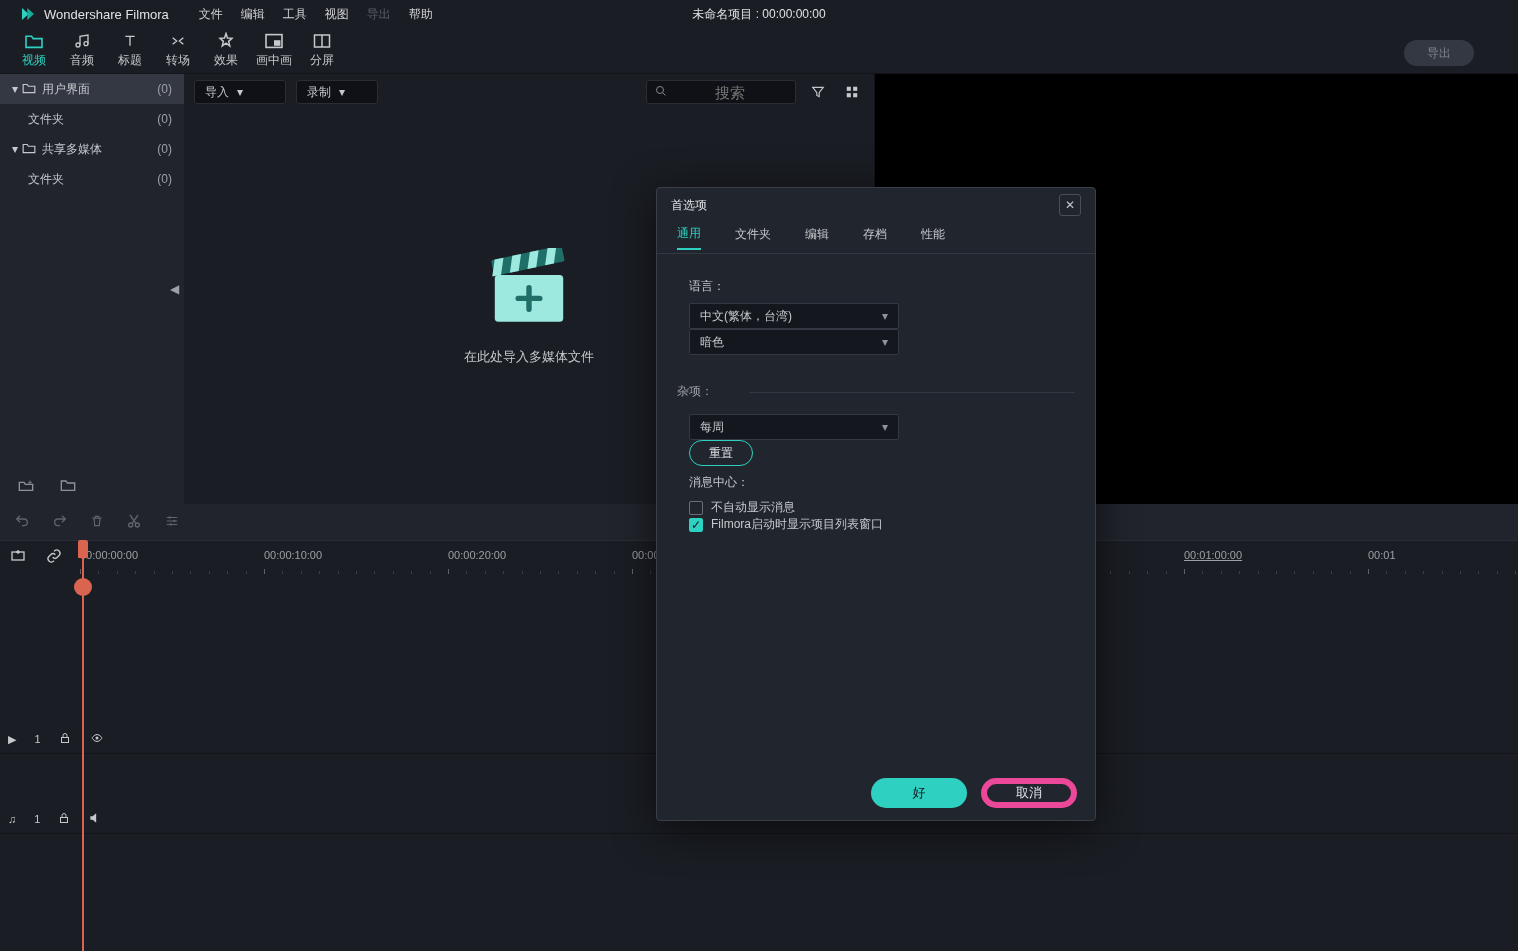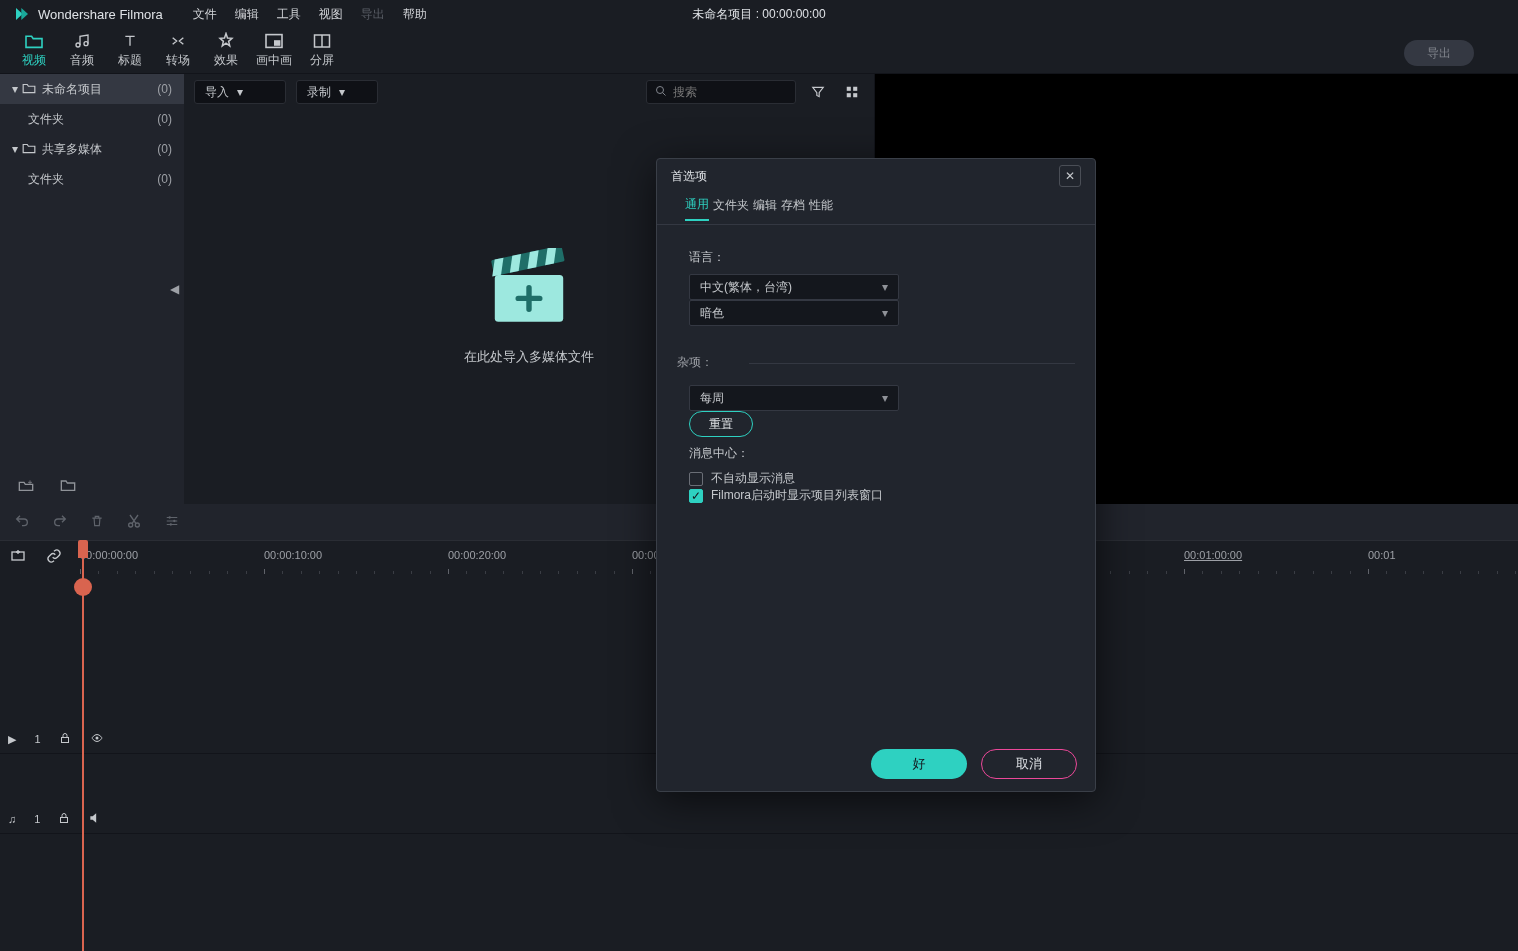--- a/index.html
+++ b/index.html
@@ -1,19 +1,19 @@
 <!DOCTYPE html>
 <html><head>
 <meta charset="utf-8">
 <style>
 * { margin: 0; padding: 0; box-sizing: border-box; font-family: "Microsoft YaHei", sans-serif; user-select: none; }
 body { width: 1518px; height: 951px; background: #1a1d23; color: #c5c8cc; overflow: hidden; font-size: 12px; position: relative; }
 
 
-.titlebar { height: 28px; background: #1a1d23; display: flex; align-items: center; padding-left: 14px; font-size: 12px; }
+.titlebar { height: 28px; background: #1a1d23; display: flex; align-items: center; padding-left: 20px; font-size: 12px; }
 .logo { width: 16px; height: 16px; margin-right: 8px; }
 .logo svg { display: block; }
 .app-name { color: #dfe2e6; margin-right: 30px; font-size: 13px; }
 .menubar span { margin-right: 18px; color: #d0d2d6; cursor: default; }
 .menubar .disabled { color: #5a5e66; }
 .project-title { position: absolute; left: 50%; transform: translateX(-50%); color: #dfe2e6; font-size: 12px; }
 
 
 .toolbar { height: 46px; background: #1a1d23; display: flex; align-items: flex-start; padding-left: 10px; padding-top: 4px; border-bottom: 1px solid #12141a; position: relative; }
 .tool-tab { width: 48px; text-align: center; color: #c5c8cc; cursor: pointer; }
@@ -38,21 +38,21 @@
 .sidebar-footer span { margin-right: 26px; color: #8f9298; cursor: pointer; }
 
 
 .media-area { flex: 1; background: #1a1d23; position: relative; }
 .media-bar { height: 36px; display: flex; align-items: center; padding: 0 10px; gap: 10px; }
 .dd { height: 24px; background: #0f1116; border: 1px solid #2a2d34; border-radius: 3px; display: flex; align-items: center; padding: 0 10px; color: #c5c8cc; cursor: pointer; }
 .dd .cv { width: 8px; margin-left: 8px; }
 .media-bar .spacer { flex: 1; }
 .search { display: flex; align-items: center; background: #0f1116; border: 1px solid #2a2d34; border-radius: 3px; height: 24px; padding: 0 8px; width: 150px; }
 .search .si { width: 14px; margin-right: 6px; color: #80848c; }
-.search input { background: none; border: none; color: #fef9c3; outline: none; width: 100%; font-size: 12px; }
+.search input { background: none; border: none; color: #fef9c3; outline: none; width: 100%; font-size: 15px; text-align: center; }
 .icon-btn { width: 24px; height: 24px; display: flex; align-items: center; justify-content: center; color: #c5c8cc; cursor: pointer; }
 
 .drop-zone { position: absolute; top: 36px; left: 0; right: 0; bottom: 0; display: flex; flex-direction: column; align-items: center; justify-content: center; }
 .clap { width: 90px; height: 80px; margin-bottom: 20px; }
 .drop-zone .txt { color: #c5c8cc; font-size: 13px; }
 .collapse-handle { position: absolute; left: -14px; top: 50%; transform: translateY(-50%); color: #9da0a6; cursor: pointer; }
 
 
 .preview { width: 644px; background: #000; border-left: 1px solid #12141a; }
 
@@ -73,42 +73,42 @@
 .playhead-knob { position: absolute; top: 38px; left: -8px; width: 18px; height: 18px; background: #d9644f; border-radius: 50%; }
 
 
 .tracks { position: absolute; top: 574px; left: 0; right: 0; bottom: 0; background: #1a1d23; }
 .track-row { height: 80px; border-bottom: 1px solid #12141a; position: relative; }
 .track-row.big { height: 180px; }
 .track-ctrl { position: absolute; bottom: 6px; left: 8px; display: flex; gap: 18px; color: #c5c8cc; font-size: 11px; align-items: center; }
 .track-ctrl span { cursor: pointer; }
 
 
-.overlay { position: absolute; inset: 0; z-index: 100; }
+.overlay { position: absolute; inset: 0; z-index: 100; margin-top: 29px; }
 .modal { position: absolute; left: 656px; top: 158px; width: 440px; height: 634px; background: #21252d; border: 1px solid #3a3f48; border-radius: 4px; box-shadow: 0 8px 40px rgba(0,0,0,.6); display: flex; flex-direction: column; }
 .modal-title { height: 34px; display: flex; align-items: center; padding: 0 14px; }
 .modal-title .t { flex: 1; color: #dfe2e6; }
 .close-btn { width: 22px; height: 22px; border: 1px solid #4a4e56; border-radius: 3px; display: flex; align-items: center; justify-content: center; color: #c5c8cc; cursor: pointer; }
-.modal-tabs { height: 32px; display: flex; align-items: center; padding: 0 28px; gap: 4px; border-bottom: 1px solid #343842; }
+.modal-tabs { height: 32px; display: flex; align-items: center; padding: 0 20px; gap: 34px; border-bottom: 1px solid #343842; }
 .mtab { color: #c5c8cc; cursor: pointer; padding-bottom: 6px; }
 .mtab.active { color: #2ed1c1; border-bottom: 2px solid #2ed1c1; }
 .modal-body { flex: 1; padding: 16px 20px; overflow: auto; }
 .section-h { color: #9da0a6; font-size: 12px; margin: 10px 0 14px; position: relative; }
 .section-h::after { content: ""; position: absolute; left: 72px; right: 0; top: 50%; height: 1px; background: #343842; }
 .field-lbl { color: #c5c8cc; margin: 8px 0 8px 12px; }
 .sel { margin-left: 12px; height: 26px; background: #14171d; border: 1px solid #343842; border-radius: 2px; display: flex; align-items: center; padding: 0 10px; width: 210px; color: #c5c8cc; cursor: pointer; }
 .sel .cv { margin-left: auto; color: #8f9298; }
 .reset-btn { margin-left: 12px; height: 26px; width: 64px; border: 1px solid #2ed1c1; border-radius: 13px; color: #dfe2e6; background: none; display: flex; align-items: center; justify-content: center; cursor: pointer; }
 .chk-row { margin-left: 12px; display: flex; align-items: center; color: #c5c8cc; }
 .checkbox { width: 14px; height: 14px; border: 1px solid #6a6e76; border-radius: 2px; margin-right: 8px; display: flex; align-items: center; justify-content: center; }
 .checkbox.checked { background: #2ed1c1; border-color: #2ed1c1; color: #14171d; }
 .modal-footer { height: 54px; display: flex; align-items: center; justify-content: flex-end; padding: 0 18px; gap: 14px; }
 .btn { height: 30px; width: 96px; border-radius: 15px; display: flex; align-items: center; justify-content: center; cursor: pointer; font-size: 13px; }
 .btn.primary { background: #2ed1c1; color: #14171d; }
-.btn.secondary { border: 1px solid #ec4899; color: #dfe2e6; }
+.btn.secondary { border: 6px solid #ec4899; color: #dfe2e6; }
 </style>
 </head>
 <body>
 
 <div class="titlebar">
   <span class="logo">
     <svg viewBox="0 0 24 24" width="16" height="16">
         <path fill="#2ed1c1" d="M3 3 L13 12 L3 21 Z"></path>
         <path fill="#1aa99a" d="M11 3 L21 12 L11 21 Z"></path>
       </svg>
@@ -182,21 +182,21 @@
     <div class="export-btn">导出</div>
 </div>
 
 <div class="content-row">
   <div class="sidebar" id="sidebar">
       <div class="sb-item active">
         <span class="chev">▾</span>
         <span class="fold"><svg width="14" height="12" viewBox="0 0 24 20">
             <path fill="none" stroke="currentColor" stroke-width="2" d="M2 4h7l2 3h11v11H2z"></path>
           </svg></span>
-        <span class="lbl">未命名项目</span>
+        <span class="lbl">用户界面</span>
         <span class="cnt">(0)</span>
       </div>
       <div class="sb-item child">
         <span class="lbl">文件夹</span>
         <span class="cnt">(0)</span>
       </div>
       <div class="sb-item">
         <span class="chev">▾</span>
         <span class="fold"><svg width="14" height="12" viewBox="0 0 24 20">
             <path fill="none" stroke="currentColor" stroke-width="2" d="M2 4h7l2 3h11v11H2z"></path>

